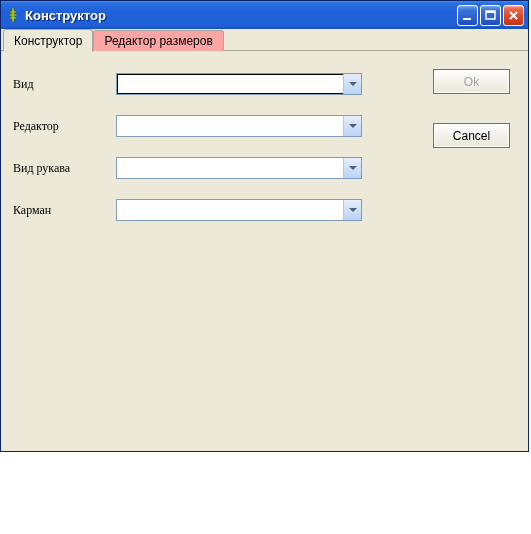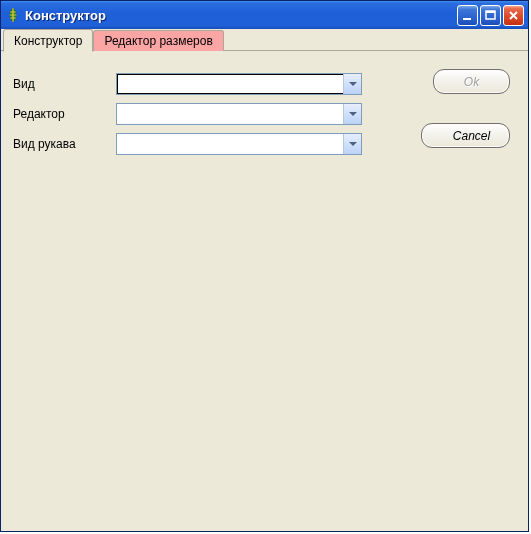--- a/index.html
+++ b/index.html
@@ -4,21 +4,21 @@
 <style>
   html, body {
     margin: 0;
     padding: 0;
     font-family: Tahoma, Arial, sans-serif;
     font-size: 11px;
     background: #ffffff;
   }
   .window {
     width: 529px;
-    height: 532px;
+    height: 452px;
     border: 1px solid #0a246a;
     background: #ece9d8;
     box-sizing: border-box;
     display: flex;
     flex-direction: column;
   }
   .titlebar {
     height: 28px;
     background: linear-gradient(to bottom,
       #3f8cf3 0%,
@@ -142,21 +142,22 @@
     position: absolute;
     top: 0;
     left: 388px;
     right: 6px;
     bottom: 6px;
   }
 
   .form-row {
     display: flex;
     align-items: center;
-    margin-bottom: 8px;
+    margin-bottom: 20px;
+    font-family: Liberation Serif, serif;
   }
   .form-row .lbl {
     width: 115px;
     padding-left: 12px;
     padding-right: 4px;
     font-size: 12px;
     color: #000;
     box-sizing: border-box;
   }
 
@@ -196,37 +197,36 @@
     width: 0; height: 0;
     border-left: 4px solid transparent;
     border-right: 4px solid transparent;
     border-top: 4px solid #4d6185;
   }
 
   .btn {
     width: 75px;
     height: 23px;
     border: 1px solid #707070;
-    border-radius: 11px;
+    border-radius: 0;
     background: linear-gradient(to bottom, #ffffff 0%, #f3f2ed 45%, #ece9d8 100%);
     font-size: 12px;
     color: #000;
     display: flex;
     align-items: center;
     justify-content: center;
     cursor: default;
     box-shadow: inset 0 0 0 1px #fdfcf9;
-    font-style: italic;
   }
   .btn.disabled {
     color: #a0a0a0;
     text-shadow: 1px 1px 0 #fff;
   }
   .btn-ok { position: absolute; top: 18px; right: 12px; }
-  .btn-cancel { position: absolute; top: 72px; right: 12px; padding-left: 12px; }
+  .btn-cancel { position: absolute; top: 72px; right: 12px; }
 
   .form-top-pad { height: 16px; }
 </style>
 </head>
 <body>
 
 <div class="window">
 
   <div class="titlebar">
     <span class="app-icon">
@@ -300,20 +300,29 @@
           <div class="lbl">Вид рукава</div>
           <div class="combo">
             <div class="combo-text"></div>
             <div class="combo-btn">
                 <div class="tri"></div>
               </div>
           </div>
         </div>
 
 
+        <div class="form-row">
+          <div class="lbl">Карман</div>
+          <div class="combo">
+            <div class="combo-text"></div>
+            <div class="combo-btn">
+                <div class="tri"></div>
+              </div>
+          </div>
+        </div>
 
       </div>
 
       <div class="side-area">
         <div class="btn disabled btn-ok">
           <span>Ok</span>
         </div>
         <div class="btn btn-cancel">
           <span>Cancel</span>
         </div>

